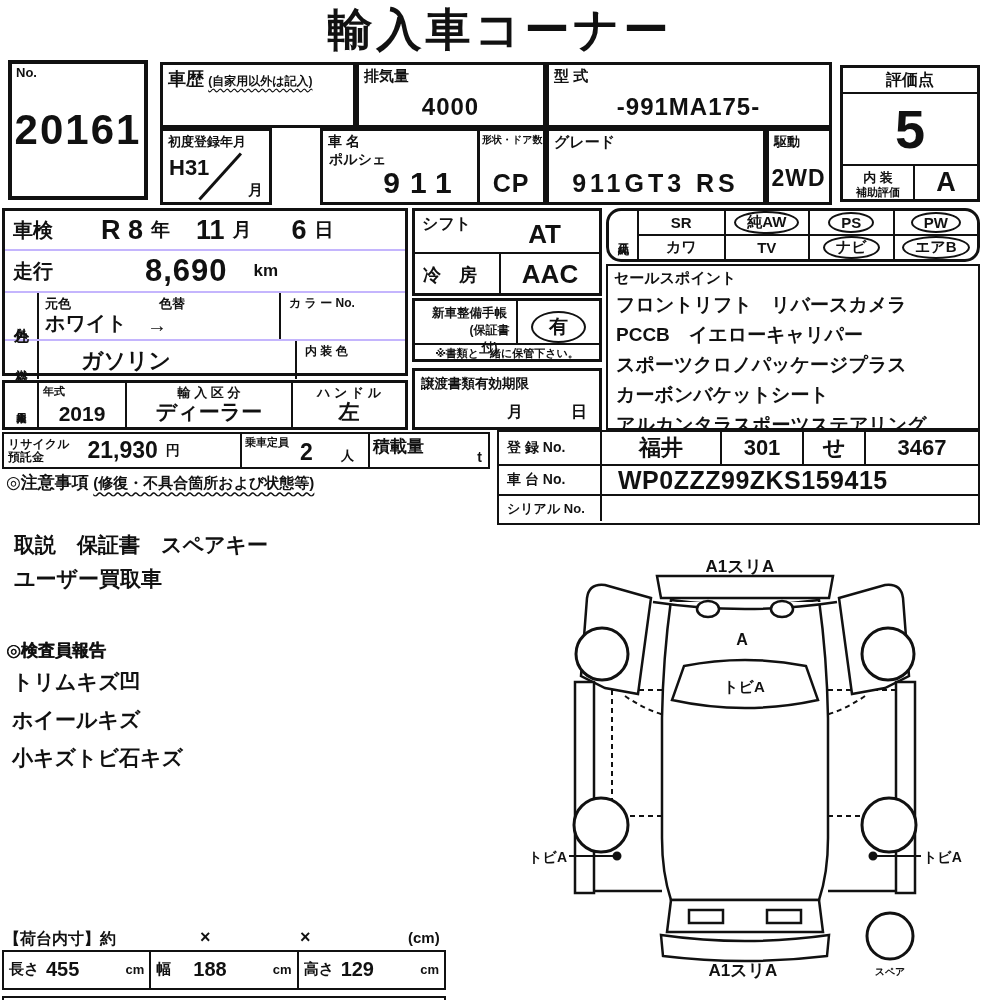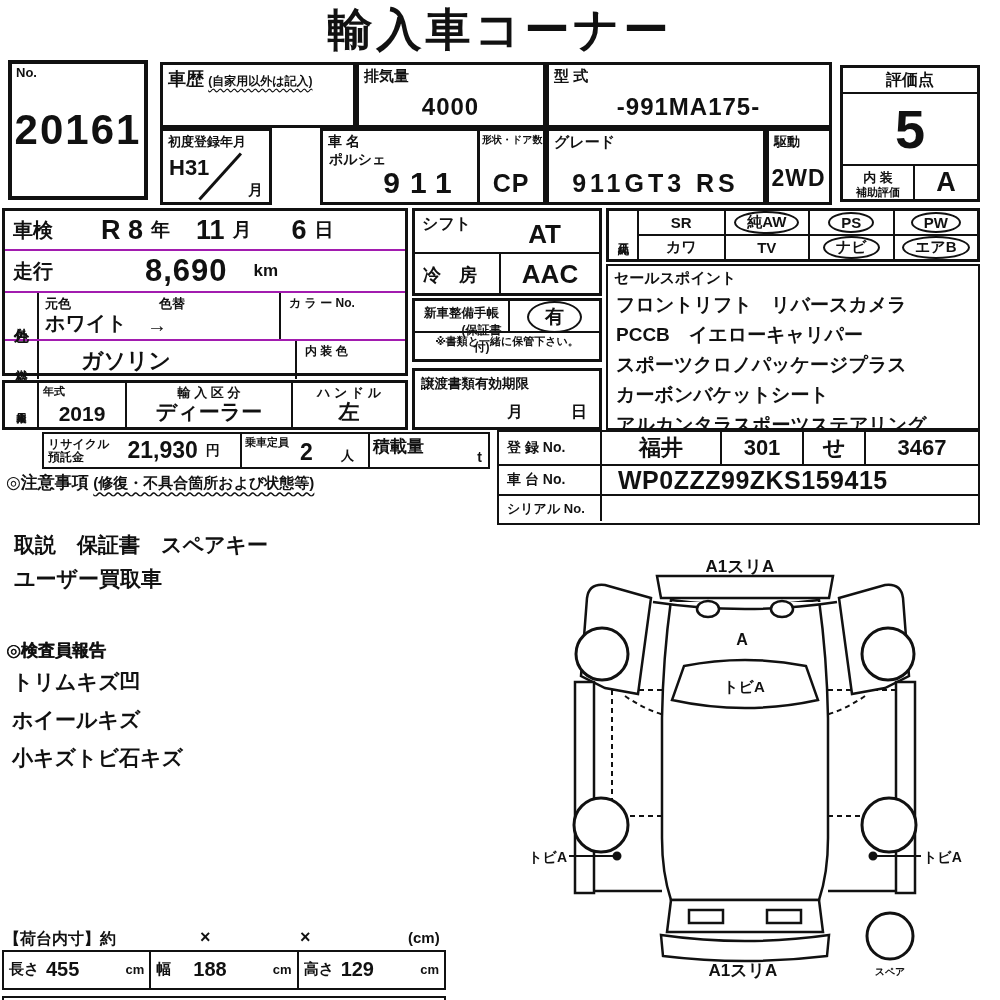--- a/index.html
+++ b/index.html
@@ -31,21 +31,21 @@
 
   
   .eval-title { border-bottom:2px solid #111; text-align:center; font-size:16px; height:26px; line-height:24px; }
   .eval-score { height:70px; text-align:center; font-size:54px; line-height:70px; }
   .eval-bottom { border-top:2px solid #111; display:flex; height:35px; }
   .eval-int-label { width:72px; border-right:2px solid #111; text-align:center; line-height:1.1; padding-top:2px; }
   .eval-int-label .l1 { font-size:13px; } .eval-int-label .l2 { font-size:11px; display:block; }
   .eval-int-grade { flex:1; text-align:center; font-size:27px; line-height:32px; }
 
   
-  .row { display:flex; align-items:center; border-bottom:2px solid #a21caf; }
+  .row { display:flex; align-items:center; border-bottom:2px solid #c4b5fd; }
   .row:last-child { border-bottom:none; }
   .rlabel { font-size:20px; padding-left:8px; white-space:nowrap; }
   .v26 { font-size:27px; } .u20 { font-size:19px; }
   .v30 { font-size:31px; letter-spacing:1px; }
 
   .subcell-label { position:absolute; top:2px; font-size:13px; white-space:nowrap; }
   .sidecell { position:relative; border-left:2px solid #111; height:100%; }
   .sidecell .subcell-label { left:8px; font-size:12px; }
 
   .imp-cell { position:relative; height:100%; border-right:2px solid #111; }
@@ -202,39 +202,39 @@
     <span class="abs" style="left:7px; top:3px; font-size:16px;">シフト</span>
     <span class="abs" style="right:38px; bottom:2px; font-size:26px;">AT</span>
   </div>
   <div style="height:41px; display:flex; align-items:center;">
     <span style="width:86px; padding-left:8px; font-size:18px; border-right:2px solid #111; height:100%; display:flex; align-items:center;">冷　房</span>
     <span style="flex:1; text-align:center; font-size:26px;">AAC</span>
   </div>
 </div>
 
 <div class="box" style="left:412px; top:298px; width:190px; height:64px;">
-  <div style="height:30px; display:flex; align-items:flex-start;">
+  <div style="height:42px; display:flex; align-items:flex-end;padding-left:8px;">
     <div style="width:95px; border-right:2px solid #111; height:100%; text-align:center; padding-top:4px;">
       <div style="font-size:12.5px;">新車整備手帳</div>
       <div style="font-size:12px;margin-left:40px;">(保証書付)</div>
     </div>
     <div style="flex:1; text-align:center;">
       <span class="ellipse-val">有</span>
     </div>
   </div>
   <div style="height:18px; border-top:2px solid #111; text-align:center; font-size:11px; line-height:16px;">※書類と一緒に保管下さい。</div>
 </div>
 
 <div class="box" style="left:412px; top:368px; width:190px; height:62px;">
   <span class="abs" style="left:6px; top:4px; font-size:13.5px;">譲渡書類有効期限</span>
   <span class="abs" style="left:92px; bottom:4px; font-size:16px;">月</span>
   <span class="abs" style="right:12px; bottom:4px; font-size:16px;">日</span>
 </div>
 
-<div class="box" style="left:606px; top:208px; width:374px; height:54px; display:flex;">
+<div class="box" style="left:606px; top:208px; width:374px; height:54px; display:flex;border-radius:15px;">
   <div class="vlabel" style="width:30px; border-right:2px solid #111; font-size:11px;">純正品</div>
   <div class="gp-grid">
     <div class="gp-cell c1">
         <span>SR</span>
       </div>
     <div class="gp-cell">
         <span class="pill">純AW</span>
       </div>
     <div class="gp-cell">
         <span class="pill">PS</span>
@@ -261,21 +261,21 @@
   <div style="padding:3px 6px 0; font-size:15px;">セールスポイント</div>
   <div class="sales-lines">
     <div>フロントリフト　リバースカメラ</div>
     <div>PCCB　イエローキャリパー</div>
     <div>スポーツクロノパッケージプラス</div>
     <div>カーボンバケットシート</div>
     <div>アルカンタラスポーツステアリング</div>
   </div>
 </div>
 
-<div class="box b2" style="left:2px; top:432px; width:240px; height:37px; display:flex; align-items:center;margin-left:40px;">
+<div class="box b2" style="left:2px; top:432px; width:240px; height:37px; display:flex; align-items:center;">
   <div style="padding-left:4px; line-height:1.05;">
     <div style="font-size:12px;">リサイクル</div>
     <div style="font-size:12px;">預託金</div>
   </div>
   <span style="font-size:23px; margin-left:18px;">21,930</span>
   <span style="font-size:14px; margin-left:8px;">円</span>
 </div>
 <div class="box b2" style="left:240px; top:432px; width:130px; height:37px;">
   <span class="abs" style="left:3px; top:1px; font-size:11px;">乗車定員</span>
   <span class="abs" style="left:58px; bottom:1px; font-size:23px;">2</span>

